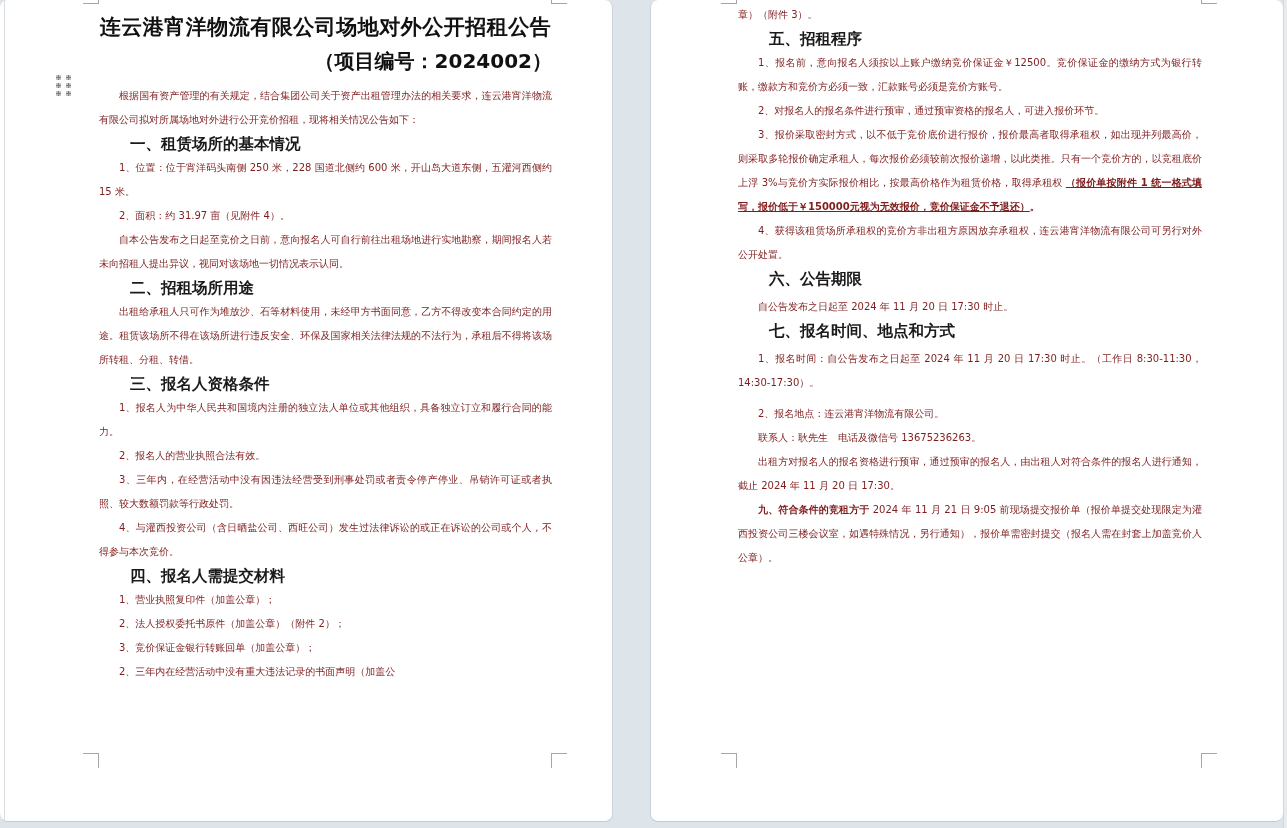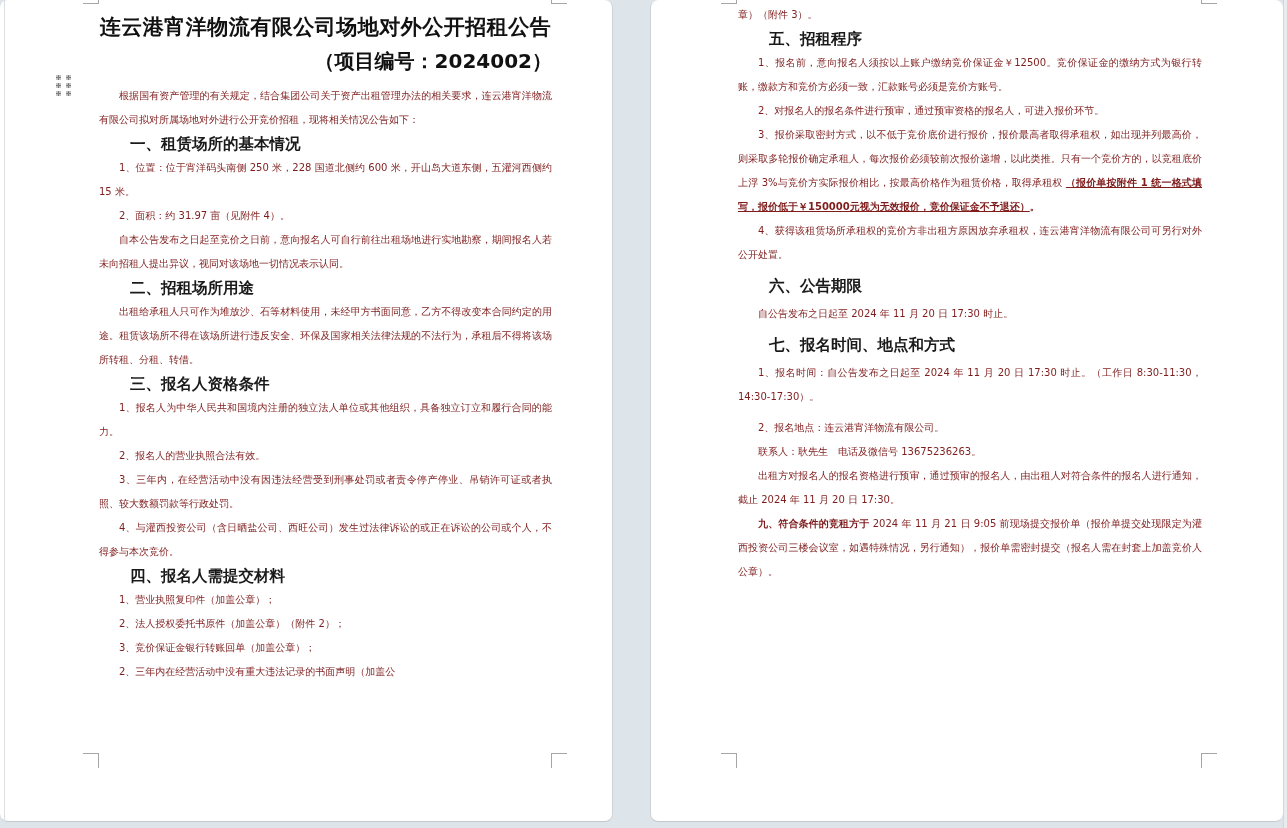--- a/index.html
+++ b/index.html
@@ -34,21 +34,21 @@
     line-height:30px; padding-top:6px; letter-spacing:0.5px; color:#111;
   }
   .p-subtitle {
     font-size:20px; font-weight:bold; text-align:right;
     line-height:22px; margin-top:8px; margin-bottom:12px; color:#111;
   }
   .p-heading {
     font-size:15.5px; font-weight:bold; line-height:24px;
     text-indent:2em; color:#1a1a1a; text-align:justify;
   }
-  .p-heading.sp { margin-top:7px; margin-bottom:4px; }
+  .p-heading.sp { margin-bottom:4px; }
   .p-body {
     font-size:10px; line-height:24px; text-align:justify;
     text-indent:2em; color:#7f1d1d;
   }
   .p-body.flush { text-indent:0; }
   .p-body.sp { margin-top:7px; }
   .seg-b { font-weight:bold; }
   .seg-u { text-decoration:underline; }
 
   

